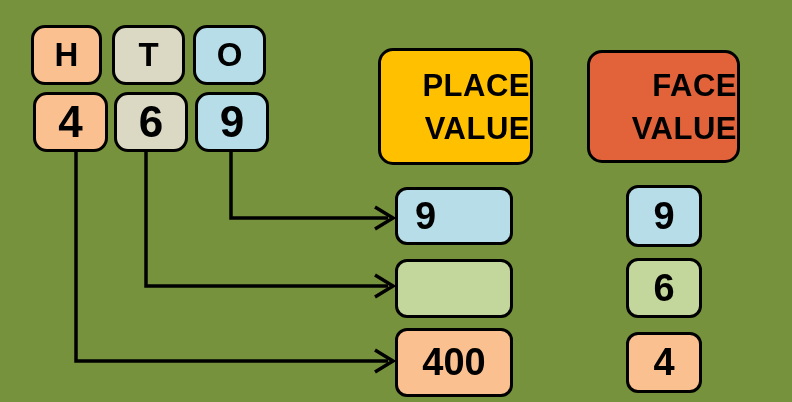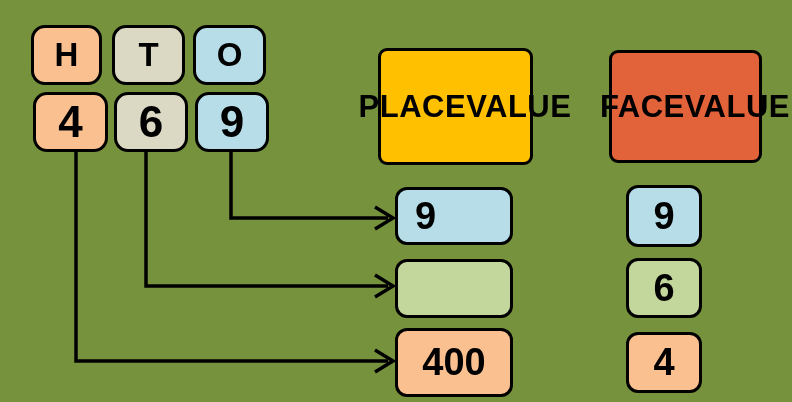--- a/index.html
+++ b/index.html
@@ -32,21 +32,21 @@
     align-items: center;
     justify-content: center;
     background: #fff;
   }
   
   .c-peach { background: #FAC090; }
   .c-tan   { background: #DBD8C3; }
   .c-blue  { background: #B7DEE8; }
   .c-green { background: #C3D69B; }
   .c-gold  { background: #FFC000; }
-  .c-verm  { background: #E2623A; margin-left: 22px; }
+  .c-verm  { background: #E2623A; }
 
   
   .cell-letter {
     border-radius: 14px;
     font-size: 33px;
     width: 73px;
     height: 60px;
     top: 25px;
   }
   .cell-digit {
@@ -58,23 +58,23 @@
   }
   .col-h-letter { left: 31px;  width: 71px; }
   .col-t-letter { left: 112px; }
   .col-o-letter { left: 193px; }
   .col-h-digit  { left: 33px;  width: 75px; }
   .col-t-digit  { left: 114px; }
   .col-o-digit  { left: 195px; }
 
   
   .header {
-    border-radius: 9px;
-    flex-direction: row;
-    align-items: center;
+    border-radius: 15px;
+    flex-direction: column;
+    align-items: flex-end;
     justify-content: center;
     padding-left: 19px;
     font-size: 31px;
     line-height: 43px;
     letter-spacing: 0.5px;
   }
   .header-place { left: 378px; top: 48px; width: 155px; height: 117px; }
   .header-face  { left: 587px; top: 50px; width: 153px; height: 113px; }
 
   

